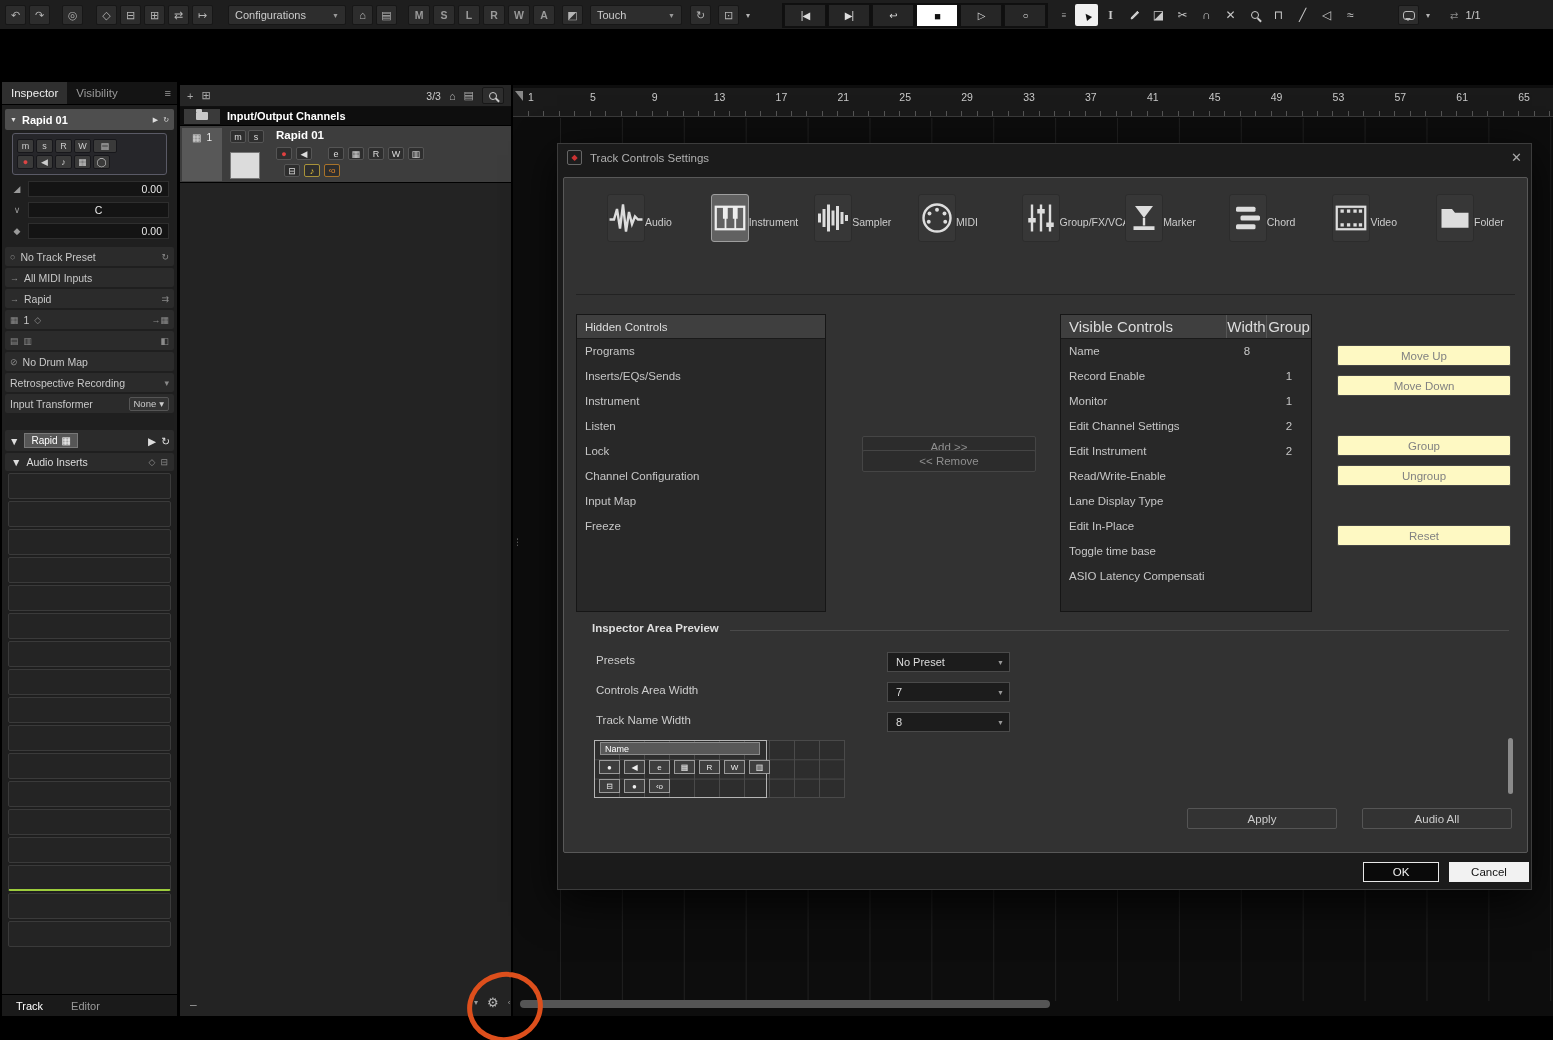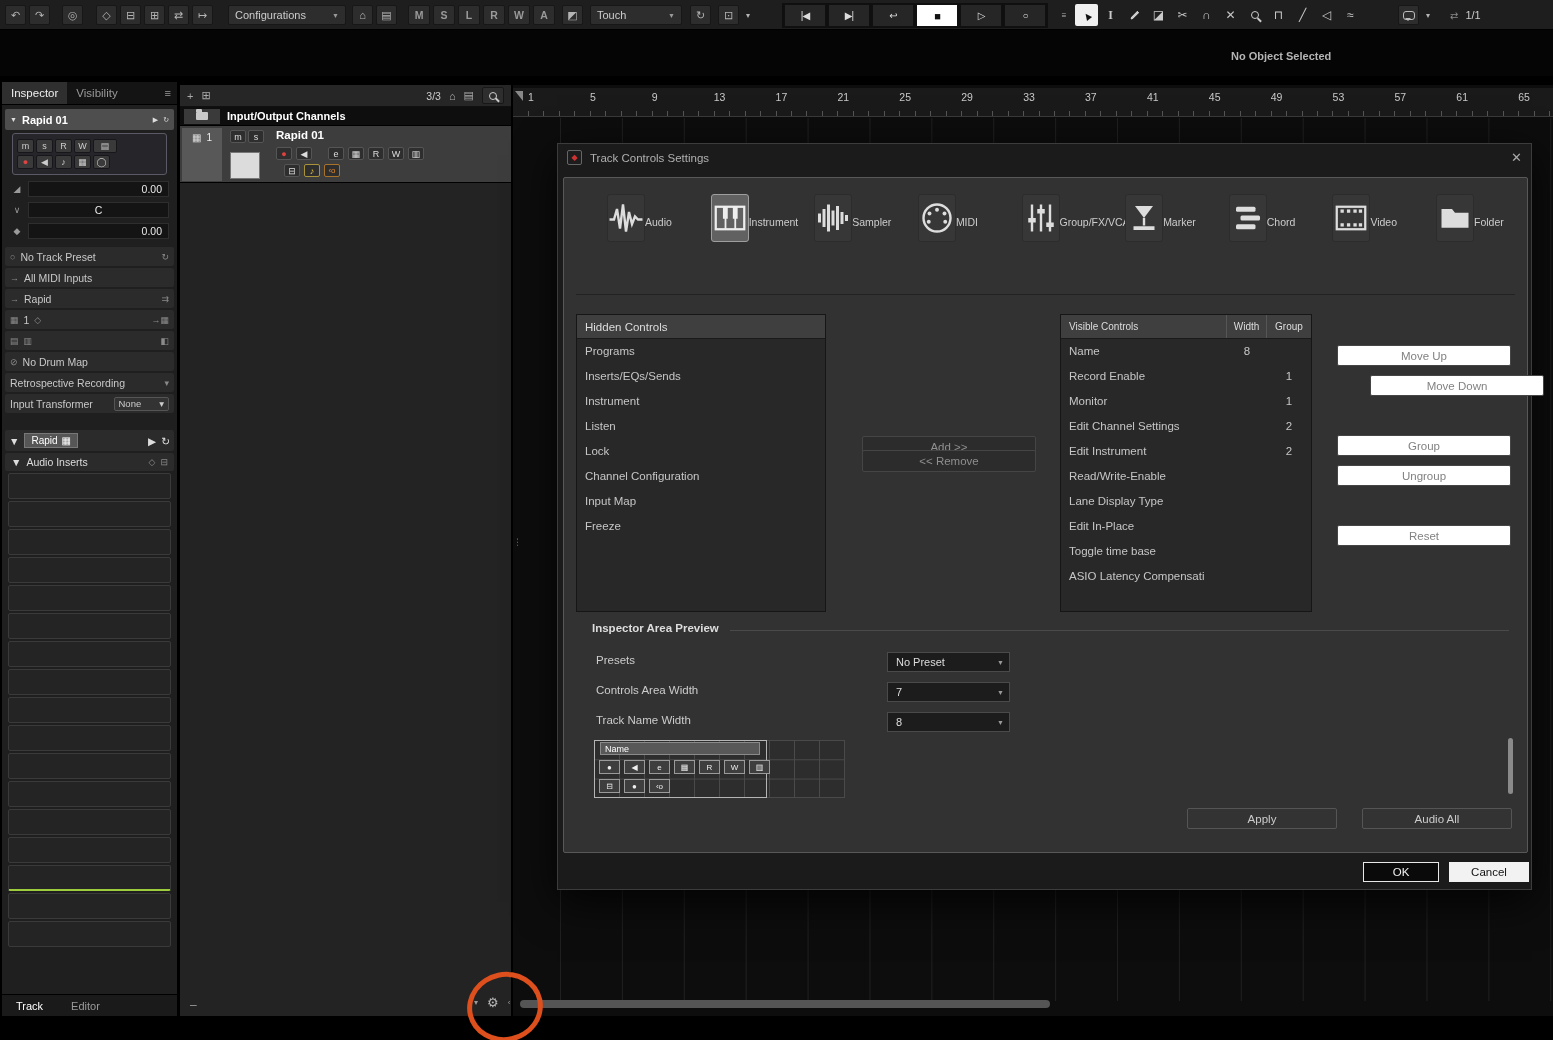--- a/index.html
+++ b/index.html
@@ -49,21 +49,21 @@
 .pbtn.wide{width:24px;}
 .pbtn.rec{color:#d44;}
 .fader-sec{margin:6px 8px 8px;display:flex;flex-direction:column;gap:5px;}
 .frow{display:flex;align-items:center;gap:4px;}
 .ficon{width:14px;color:#9a9a9a;font-size:9px;text-align:center;}
 .fval{flex:1;height:16px;background:#141414;border:1px solid #2e2e2e;color:#e8e8e8;font-size:10.5px;display:flex;align-items:center;justify-content:flex-end;padding-right:6px;}
 .fval.center{justify-content:center;padding-right:0;}
 .irow{display:flex;align-items:center;gap:5px;height:19px;margin:2px 3px;background:#2b2b2b;border-radius:2px;padding:0 5px;font-size:10.5px;color:#c9c9c9;white-space:nowrap;overflow:hidden;}
 .iri{color:#8a8a8a;font-size:9px;flex:none;}
 .rgt{margin-left:auto;}
-.none-btn{margin-left:auto;height:14px;background:#333;border:1px solid #555;color:#ccc;font-size:9.5px;display:flex;align-items:center;gap:18px;padding:0 4px;border-radius:2px;}
+.none-btn{margin-left:auto;height:14px;background:#333;border:1px solid #555;color:#ccc;font-size:9.5px;display:flex;align-items:center;gap:3px;padding:0 4px;border-radius:2px;}
 .vgap{height:13px;}
 .chan-header{display:flex;align-items:center;gap:5px;margin:2px 3px;height:21px;background:#2b2b2b;border-radius:2px;padding:0 4px;font-size:10.5px;color:#ddd;}
 .chan-chip{background:#565656;border:1px solid #787878;padding:0 6px;height:15px;display:flex;align-items:center;gap:4px;color:#fff;font-size:10px;}
 .sec-header{display:flex;align-items:center;gap:5px;margin:1px 3px;height:18px;background:#2b2b2b;border-radius:2px;font-size:10.5px;color:#ddd;padding:0 6px;}
 .slots{margin:2px 6px;display:flex;flex-direction:column;gap:2px;}
 .slot{height:26px;background:#242424;border:1px solid #3a3a3a;border-radius:2px;}
 .slot.armed{border-bottom:2px solid #9ccc3c;}
 .insp-bottom{position:absolute;bottom:0;left:0;right:0;height:22px;border-top:1px solid #000;display:flex;align-items:center;background:#1a1a1a;}
 .btab{padding:0 14px;font-size:11px;color:#9a9a9a;}
 .btab.active{color:#fff;}
@@ -120,32 +120,32 @@
 .ttile{display:flex;flex-direction:row;align-items:center;width:50px;}
 .ticon{width:48px;height:48px;display:flex;align-items:center;justify-content:center;background:#373737;border:1px solid #2c2c2c;border-radius:3px;}
 .ttile.sel .ticon{background:#616161;border:1px solid #9e9e9e;}
 .tlabel{margin-top:7px;color:#ccc;font-size:10.5px;white-space:nowrap;}
 .dlg-div{position:absolute;left:12px;right:12px;top:116px;height:1px;background:#222;}
 .list{position:absolute;background:#282828;border:1px solid #161616;overflow:hidden;}
 .hidden-list{left:12px;top:136px;width:250px;height:298px;}
 .visible-list{left:496px;top:136px;width:252px;height:298px;}
 .list-head{height:24px;background:#3f3f3f;border-bottom:1px solid #1a1a1a;color:#ddd;font-size:11.5px;line-height:24px;padding-left:8px;}
 .list-item{height:25px;line-height:25px;color:#c6c6c6;font-size:11.5px;padding-left:8px;}
-.vhead{display:flex;height:24px;background:#3f3f3f;border-bottom:1px solid #1a1a1a;color:#ddd;font-size:10px;line-height:24px;}
+.vhead{display:flex;height:24px;background:#3f3f3f;border-bottom:1px solid #1a1a1a;color:#ddd;font-size:15px;line-height:24px;}
 .vh-name{flex:1;padding-left:8px;border-right:1px solid #565656;}
 .vh-w{width:40px;text-align:center;border-right:1px solid #565656;}
 .vh-g{width:44px;text-align:center;}
 .vrow{display:flex;height:25px;line-height:25px;font-size:11.5px;color:#c6c6c6;}
 .vc-name{flex:1;padding-left:8px;overflow:hidden;white-space:nowrap;}
 .vc-w{width:40px;text-align:center;}
 .vc-g{width:44px;text-align:center;}
 .mid-btn{position:absolute;left:298px;width:174px;height:22px;background:#2c2c2c;border:1px solid #454545;color:#8f8f8f;font-size:11.5px;border-radius:2px;}
 .add{top:258px;}.rem{top:272px;}
-.side-btn{position:absolute;left:773px;width:174px;height:21px;background:#ffffff;border:1px solid #454545;color:#828282;font-size:11.5px;border-radius:2px;}
-.b-mu{top:167px;}.b-md{top:197px;margin-left:33px;}.b-gr{top:257px;}.b-ug{top:287px;}.b-rs{top:347px;}
+.side-btn{position:absolute;left:773px;width:174px;height:21px;background:#fef9c3;border:1px solid #454545;color:#828282;font-size:11.5px;border-radius:2px;}
+.b-mu{top:167px;}.b-md{top:197px;}.b-gr{top:257px;}.b-ug{top:287px;}.b-rs{top:347px;}
 .sec-label{position:absolute;left:28px;top:444px;color:#ddd;font-weight:bold;font-size:11.5px;}
 .sec-line{position:absolute;left:166px;top:452px;right:18px;height:1px;background:#4a4a4a;}
 .flabel{position:absolute;left:32px;color:#ccc;font-size:11.5px;}
 .fl1{top:476px;}.fl2{top:506px;}.fl3{top:536px;}
 .dd{position:absolute;left:323px;width:123px;height:20px;background:#1c1c1c;border:1px solid #4a4a4a;display:flex;align-items:center;justify-content:space-between;padding:0 5px 0 8px;color:#ddd;font-size:11px;}
 .dd1{top:474px;}.dd2{top:504px;}.dd3{top:534px;}
 .pgrid{position:absolute;left:30px;top:562px;width:251px;height:58px;background-color:#2d2d2d;background-image:linear-gradient(#4a4a4a 1px,transparent 1px),linear-gradient(90deg,#4a4a4a 1px,transparent 1px);background-size:25px 19.3px;border-right:1px solid #4a4a4a;border-bottom:1px solid #4a4a4a;}
 .pg-border{position:absolute;left:0;top:0;width:173px;height:58px;border:1px solid #b5b5b5;}
 .pg-name{position:absolute;left:6px;top:2px;width:160px;height:13px;background:#585858;border:1px solid #8a8a8a;color:#fff;font-size:9px;line-height:12px;padding-left:4px;}
 .pg-row{position:absolute;left:5px;display:flex;gap:4px;}
@@ -244,23 +244,20 @@
           <span class="bubble"></span>
         </span>
       <span class="ibtn sm">▾</span>
     </div>
     <div class="tg" style="left:1450px">
       <span class="dim">⇄</span>
       <span class="gridtxt">1/1</span>
     </div>
   </div>
 
-  <div class="infobar">
-    <span class="info-status">No Object Selected</span>
-  </div>
 
   <aside class="inspector">
     <div class="insp-tabs">
       <span class="itab active">Inspector</span>
       <span class="itab">Visibility</span>
       <span class="itab-menu">≡</span>
     </div>
     <div class="track-header">
       <span class="tiny">▼</span>
       <b>Rapid 01</b>

